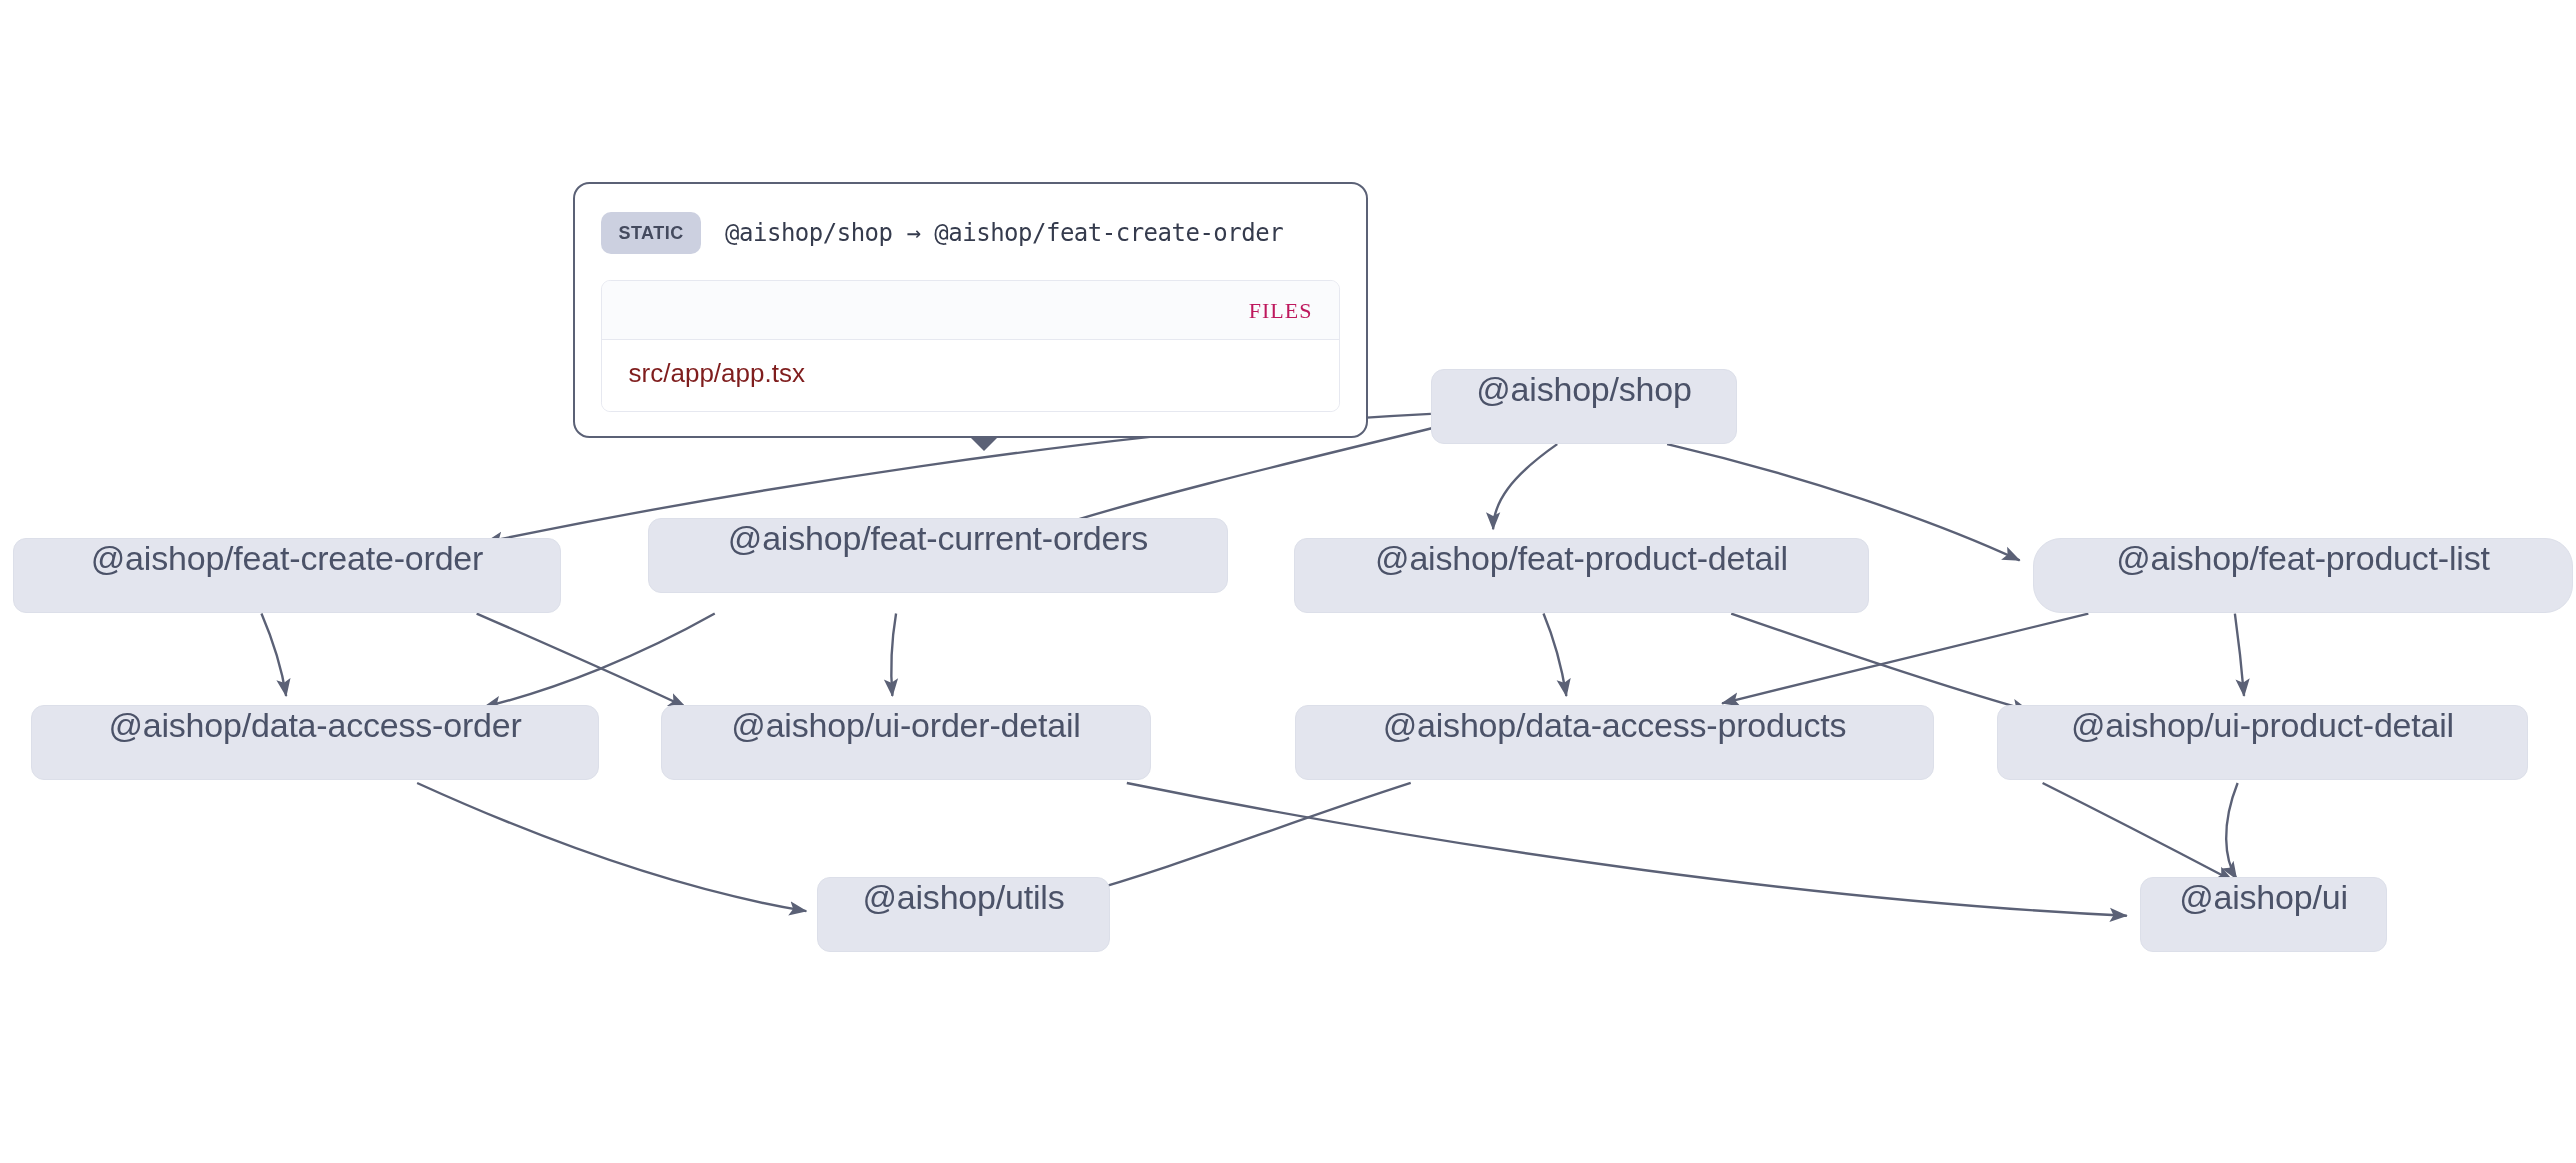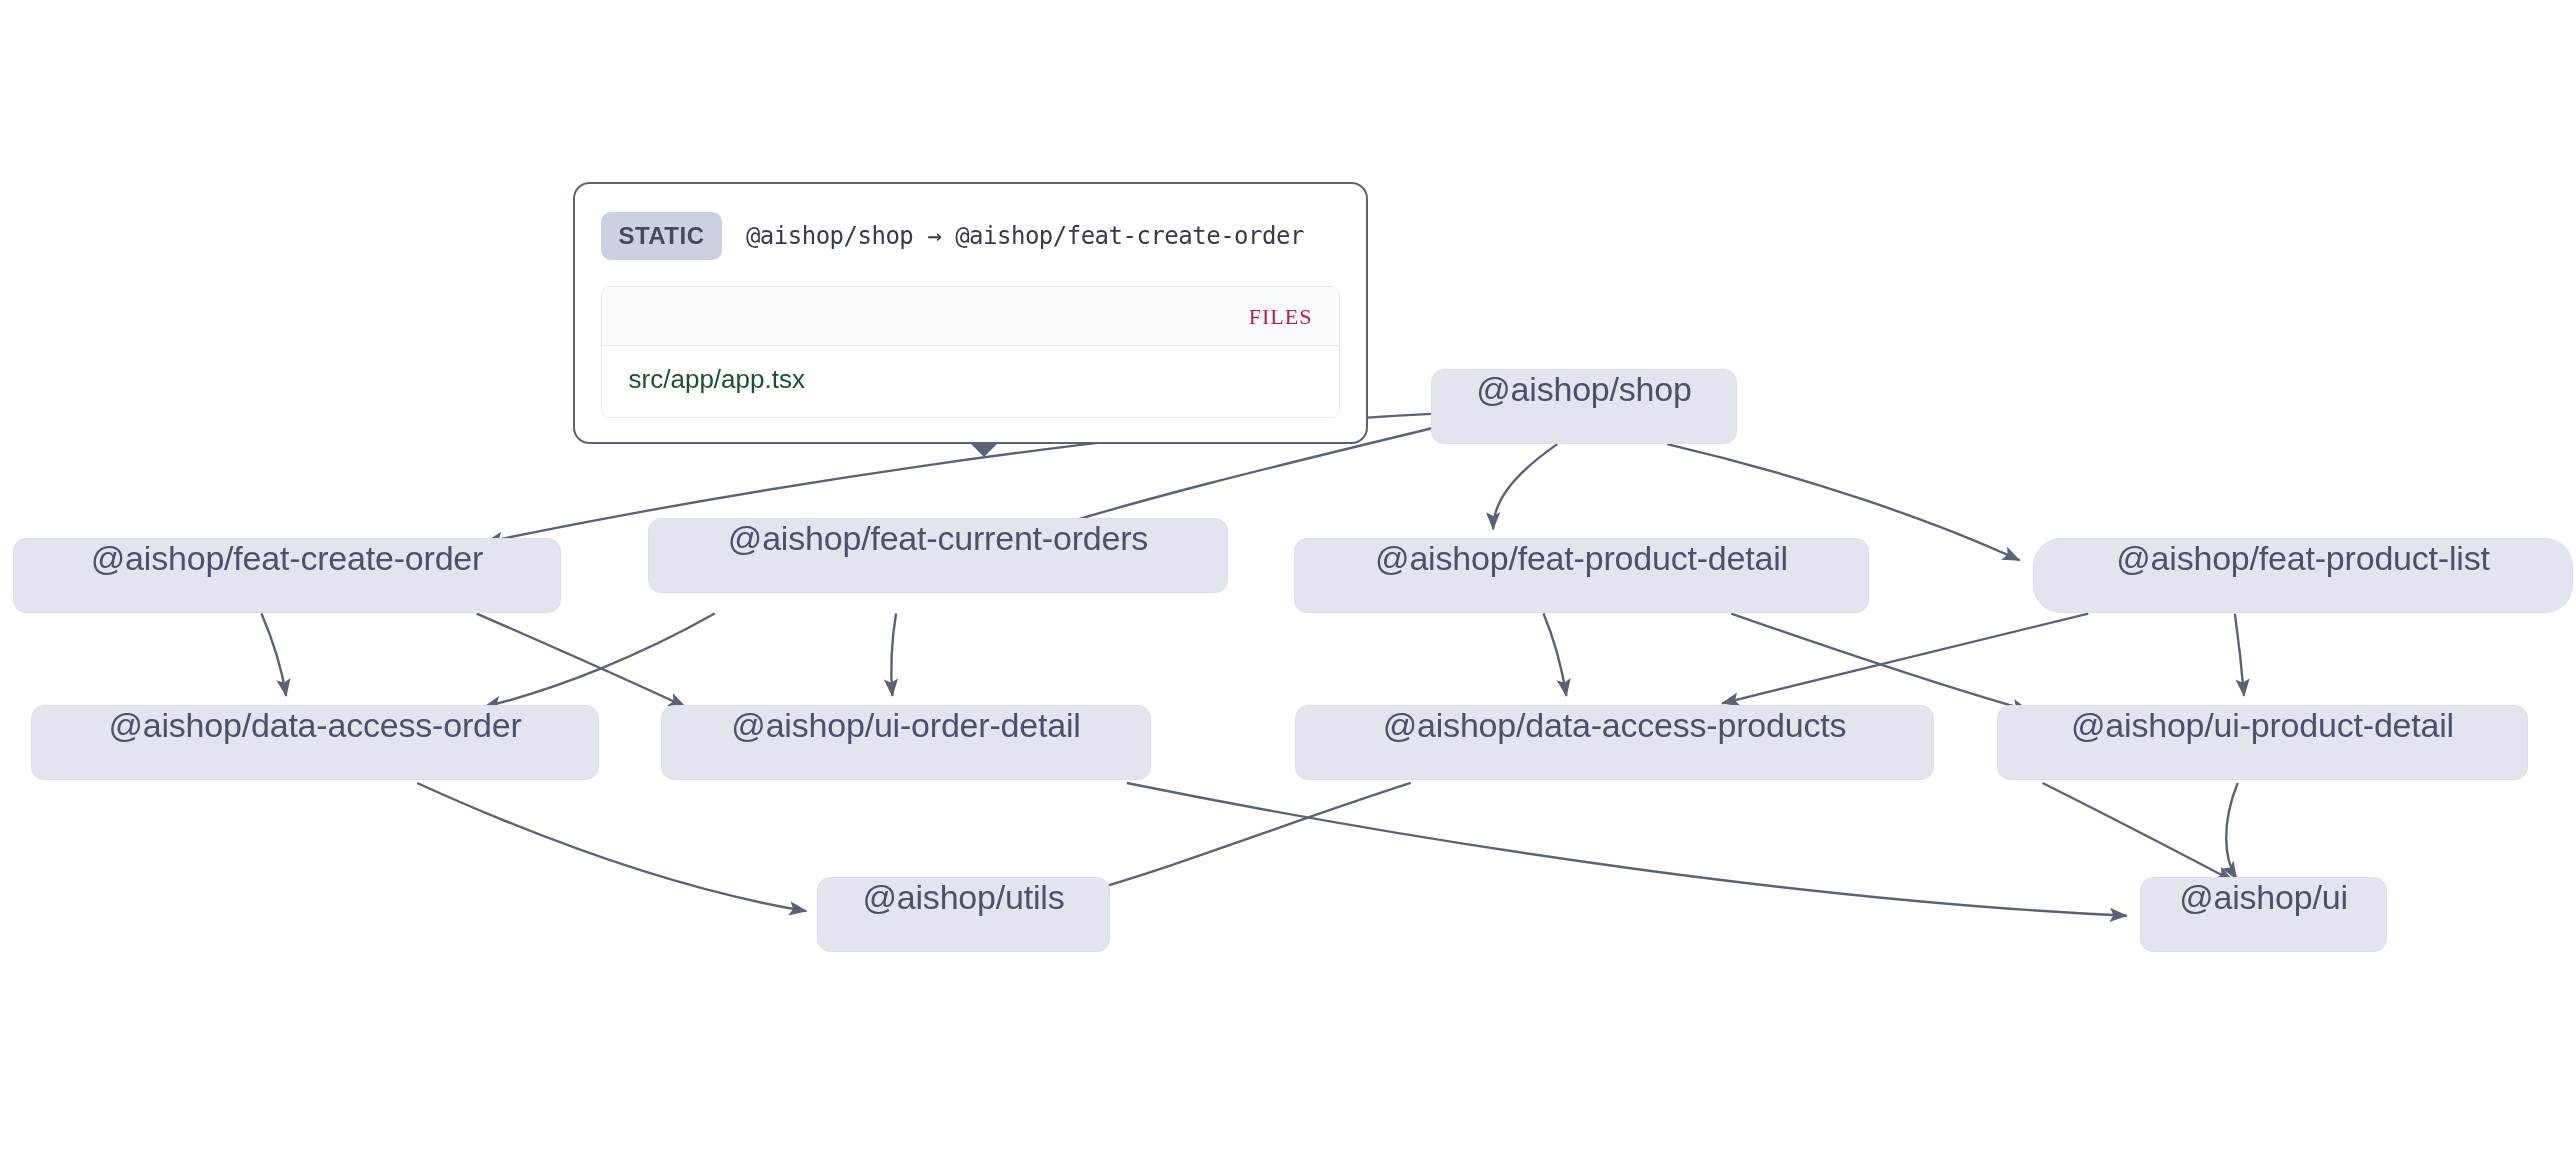--- a/index.html
+++ b/index.html
@@ -67,21 +67,21 @@
     display: flex;
     align-items: center;
     gap: 24px;
     padding: 5.5px 0 3.7px 0;
   }
   .static-badge {
     background: #ccd0e0;
     color: #444a5e;
     border-radius: 10px;
     font-family: "Liberation Sans", sans-serif;
-    font-size: 24px;
+    font-size: 18px;
     font-weight: bold;
     letter-spacing: 0.5px;
     padding: 12px 17.4px 12px 17.4px;
     line-height: 1;
   }
   .tooltip-title {
     font-family: "DejaVu Sans Mono", monospace;
     font-size: 24px;
     color: #353b4d;
     letter-spacing: -0.5px;
@@ -98,21 +98,21 @@
     background: #fafbfd;
     border-bottom: 0.9px solid #e6e8f0;
     color: #be185d;
     font-size: 22px;
     letter-spacing: 1px;
     padding: 16.5px 26.6px 15.6px 26.6px;
     font-family: Liberation Serif, serif;
     text-align: right;
   }
   .files-row {
-    color: #14532d;
+    color: #7f1d1d;
     font-size: 26px;
     padding: 17.4px 26.6px 22px 26.6px;
     font-family: "Liberation Sans", sans-serif;
     background: #ffffff;
   }
   .tooltip-pointer {
     position: absolute;
     left: 394px;
     bottom: -15.6px;
     width: 0;

